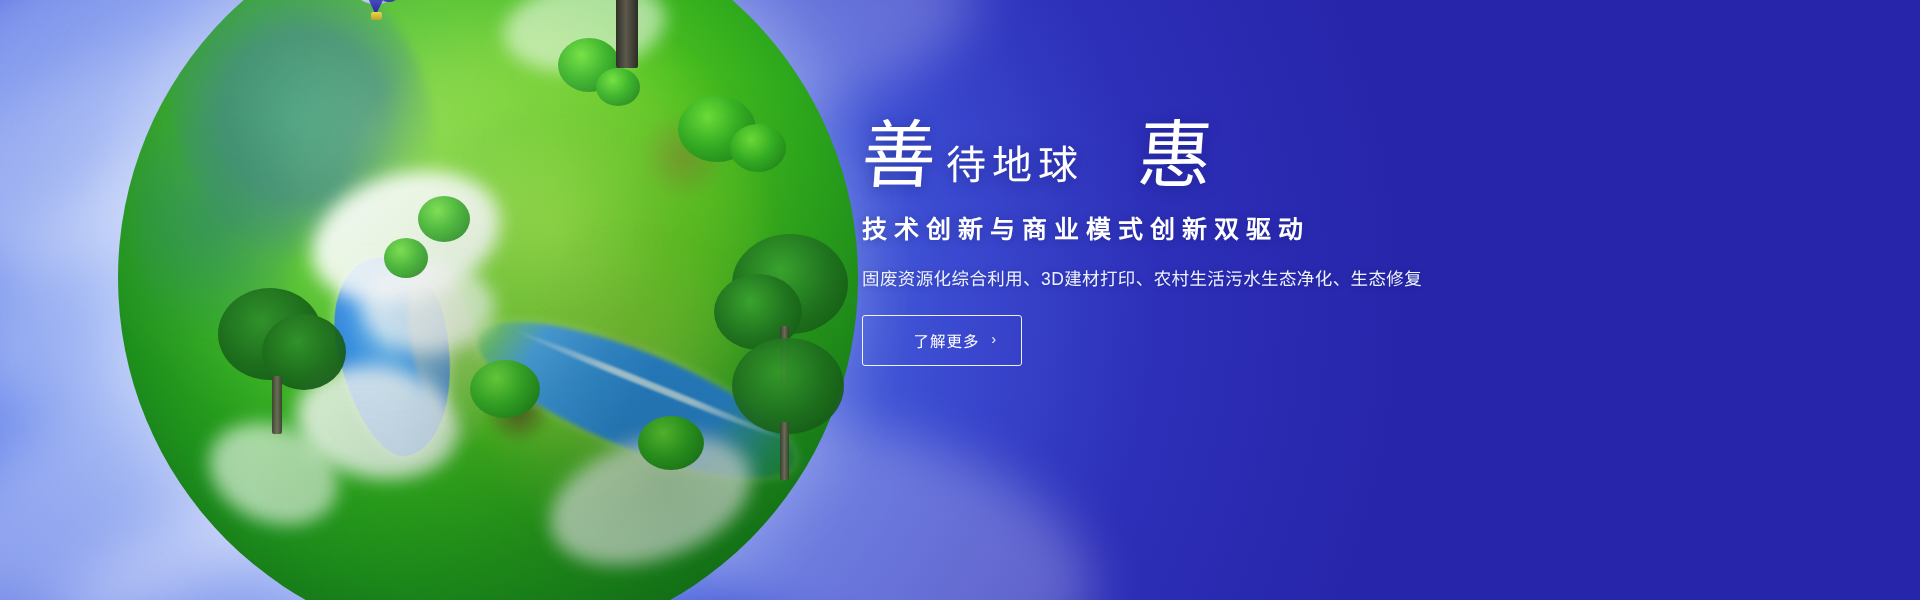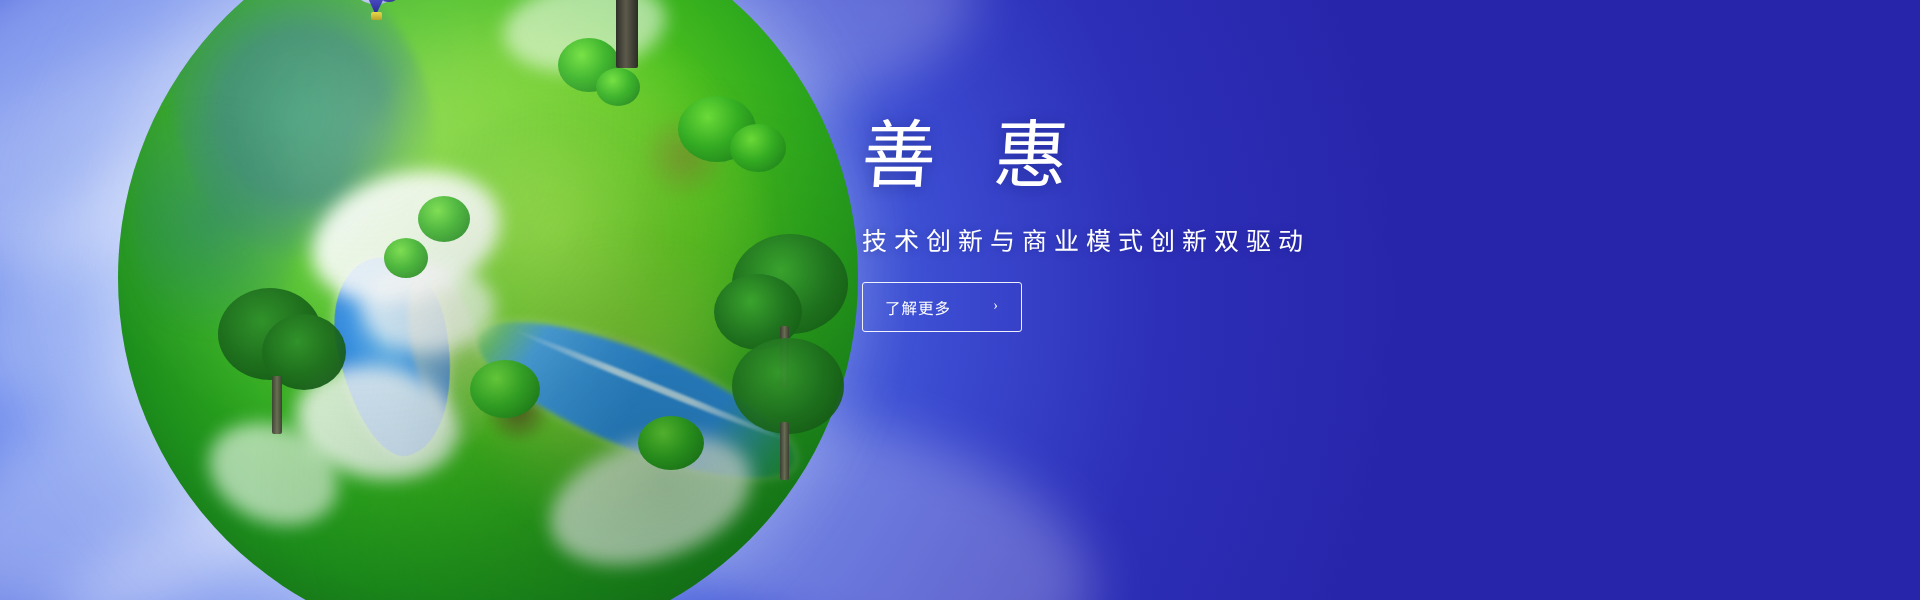--- a/index.html
+++ b/index.html
@@ -195,38 +195,38 @@
     padding-right:4px;
   }
   .hl-small{
     font-family:"Liberation Sans","DejaVu Sans",sans-serif;
     font-size:40px;line-height:1;font-weight:400;letter-spacing:6px;
     padding-bottom:6px;padding-left:6px;
   }
   .hl-gap{width:54px;}
 
   .subtitle{
-    color:#ffffff;font-size:25px;letter-spacing:7px;font-weight:400;
-    margin-top:30px;white-space:nowrap;
+    color:#ffffff;font-size:25px;letter-spacing:7px;font-weight:700;
+    margin-top:18px;white-space:nowrap;
     text-shadow:0 1px 8px rgba(10,16,80,.30);
   }
   .desc{
     color:#eef2ff;font-size:17.5px;letter-spacing:.4px;font-weight:400;
     margin-top:20px;white-space:nowrap;
     text-shadow:0 1px 6px rgba(10,16,80,.28);
   }
 
   .cta{
-    display:inline-flex;align-items:center;justify-content:space-between;gap:10px;
+    display:inline-flex;align-items:center;justify-content:flex-end;gap:10px;
     margin-top:25px;
     width:114px;padding:13px 22px;
     border:1px solid rgba(255,255,255,.92);
     border-radius:3px;background:transparent;color:#ffffff;
     font-size:15.5px;letter-spacing:1px;cursor:pointer;
-    font-family:Liberation Serif, serif;
+    font-family:Liberation Mono, monospace;
     white-space:nowrap;
   }
   .cta .chev{font-size:14px;opacity:.95;transform:translateY(-1px);}
 </style>
 </head>
 <body>
 
 <div class="banner">
 
   <div class="haze">
@@ -317,26 +317,28 @@
       
       
       
     </div>
   </div>
 
   <div class="copy">
 
     <div class="headline">
       <span class="hl-big">善</span>
+      <span class="hl-small">待地球</span>
       <span class="hl-gap"></span>
       <span class="hl-big">惠</span>
     </div>
 
     <div class="subtitle">技术创新与商业模式创新双驱动</div>
 
+    <div class="desc">固废资源化综合利用、3D建材打印、农村生活污水生态净化、生态修复</div>
 
     <div class="cta">
       <span>了解更多</span>
       <span class="chev">›</span>
     </div>
 
   </div>
 </div>
 
 </body></html>

